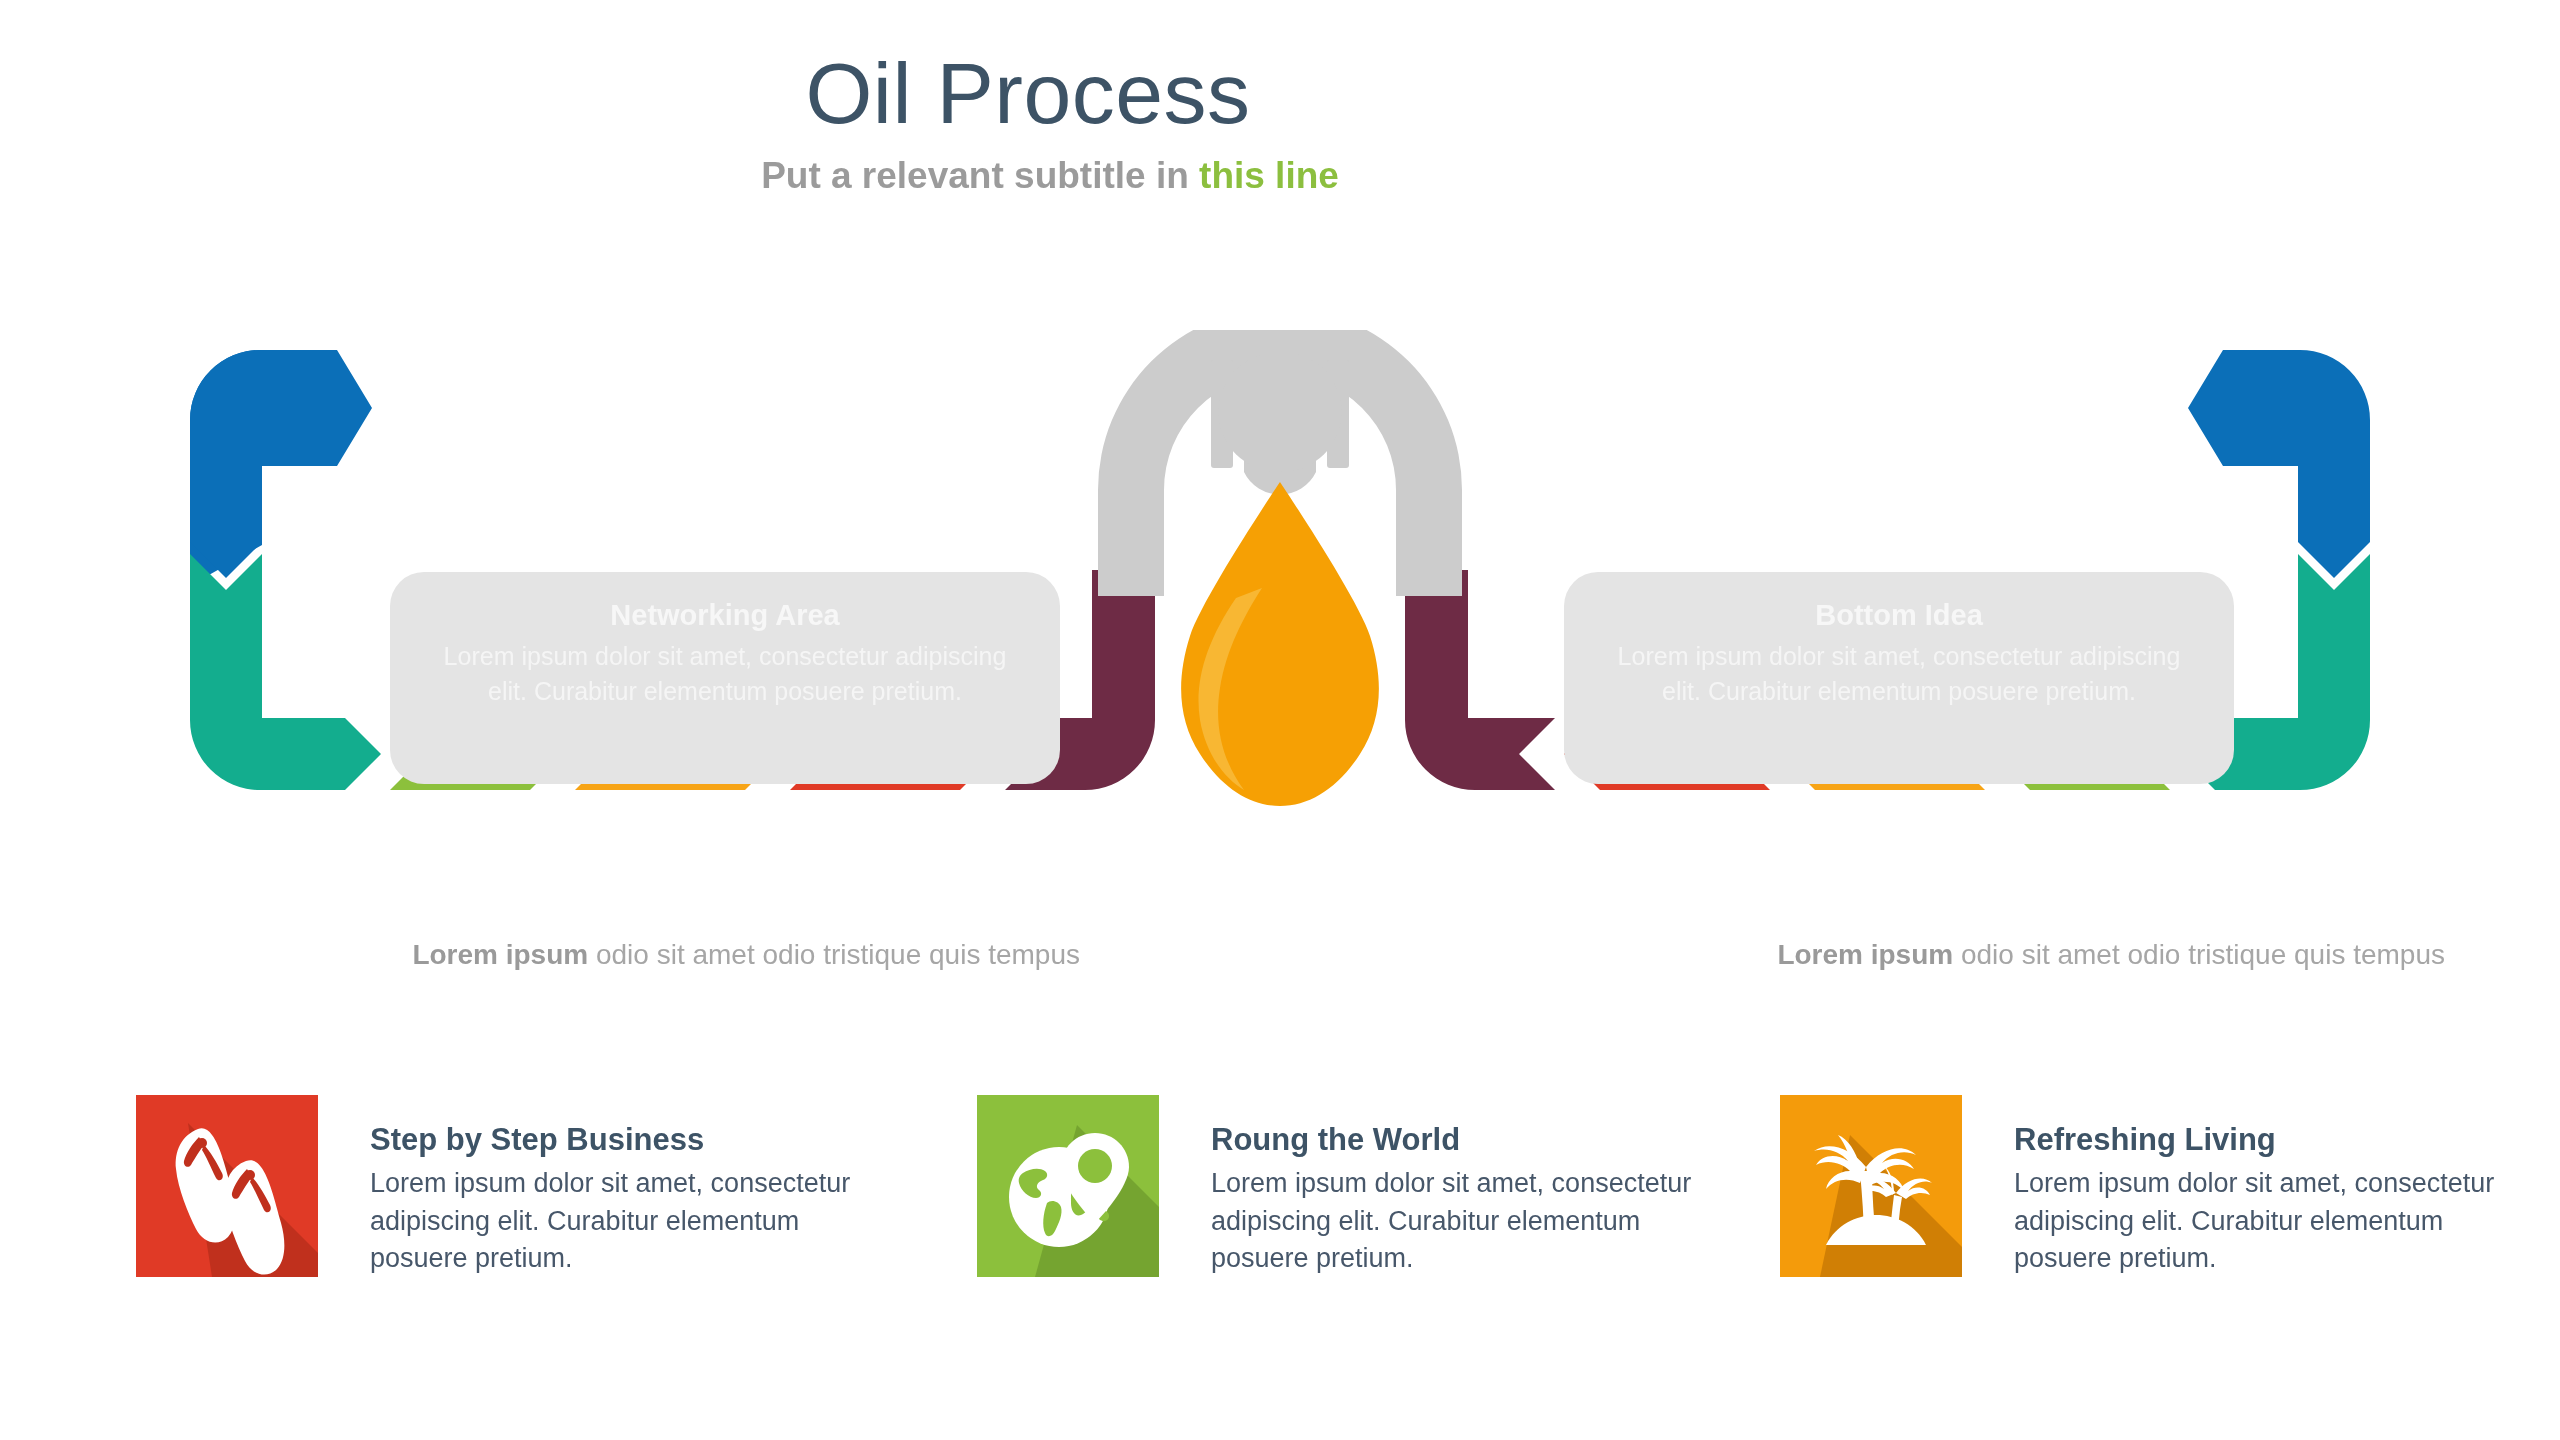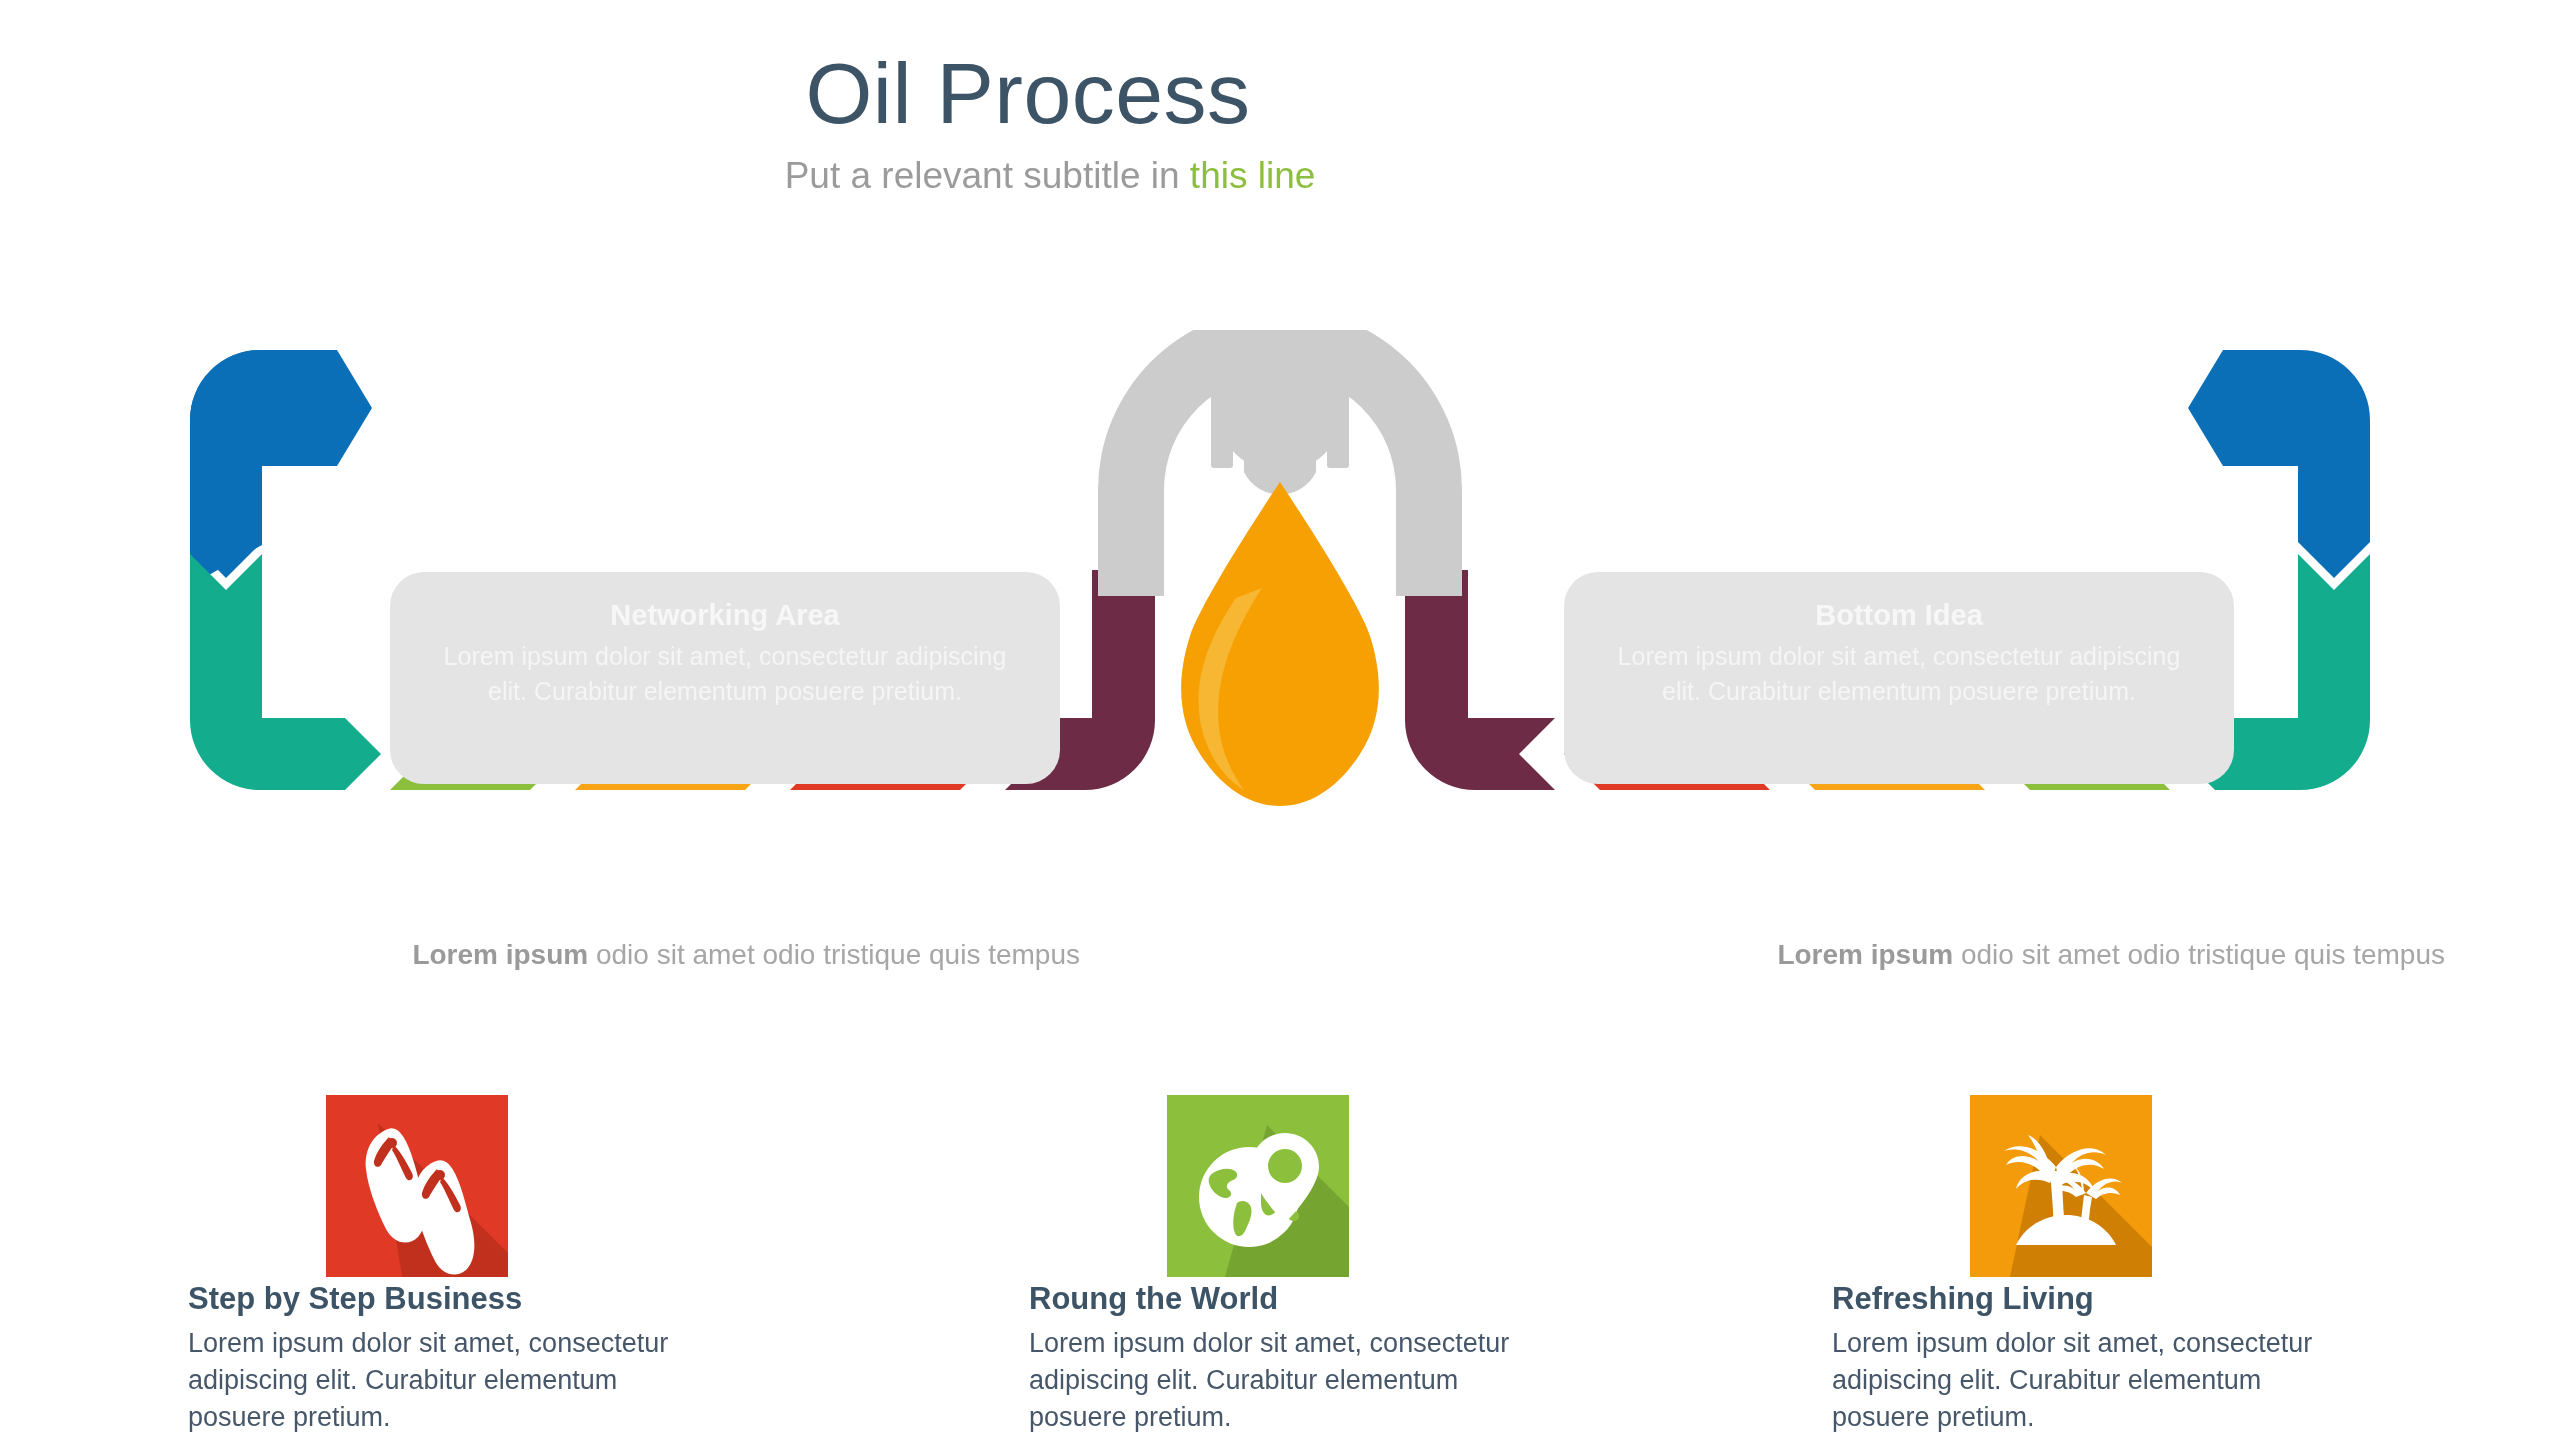--- a/index.html
+++ b/index.html
@@ -28,21 +28,21 @@
     font-family: "Liberation Sans", sans-serif;
     font-size: 86px;
     font-weight: 400;
     color: #3d5366;
     letter-spacing: 0.5px;
     line-height: 1.05;
     margin: 0;
   }
   .page-subtitle {
     font-size: 37px;
-    font-weight: 400;
+    font-weight: 700;
     color: #9b9b9b;
     margin-top: 18px;
     line-height: 1.1;
     margin-left: 44px;
   }
   .page-subtitle .accent {
     color: #8cbf3f;
   }
 
   
@@ -105,22 +105,21 @@
     position: absolute;
     top: 1095px;
     left: 0;
     width: 2560px;
     height: 230px;
   }
   .feature {
     position: absolute;
     top: 0;
     display: flex;
-    align-items: center;
-    flex-direction: column;
+    align-items: flex-end;
   }
   .feature-1 { left: 136px; }
   .feature-2 { left: 977px; }
   .feature-3 { left: 1748px; margin-left: 32px; }
 
   .feature-tile {
     width: 182px;
     height: 182px;
     flex: 0 0 182px;
     position: relative;

